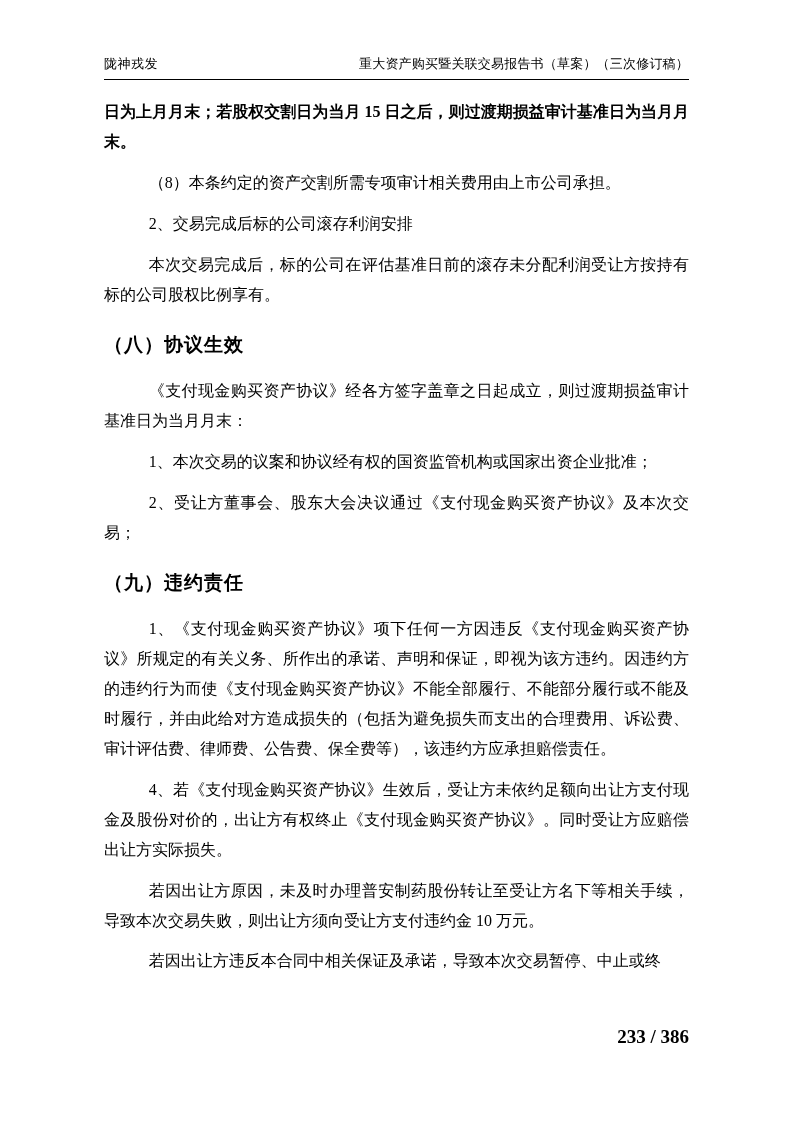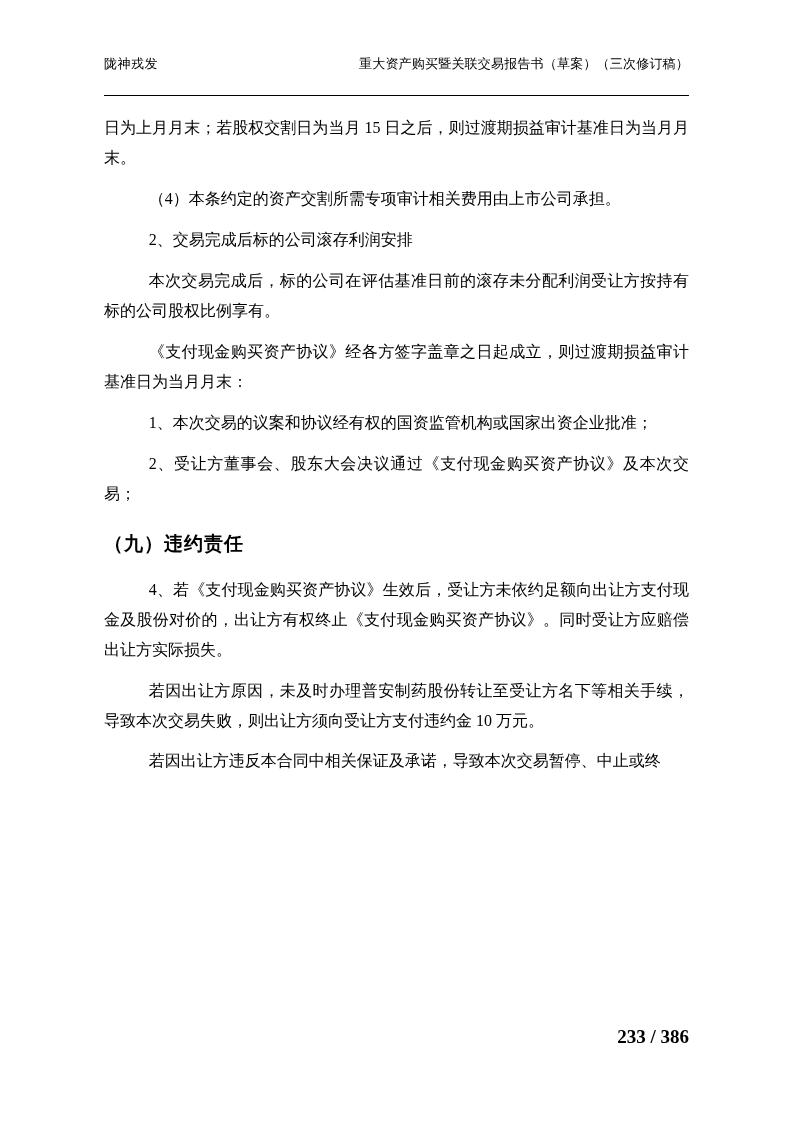--- a/index.html
+++ b/index.html
@@ -13,37 +13,37 @@
     color: #000000;
     font-family: "Liberation Serif", "DejaVu Serif", serif;
     overflow: hidden;
     padding: 55px 104px 0 104px;
   }
   .page-header {
     display: flex;
     justify-content: space-between;
     align-items: flex-end;
     border-bottom: 1px solid #000;
-    padding-bottom: 23px;
+    padding-bottom: 7px;
     font-size: 13px;
     line-height: 17px;
   }
   .page-header .left { letter-spacing: 0.5px; }
   .page-header .right { letter-spacing: 0.2px; margin-left: 13px; }
   .doc-body {
     margin-top: 17px;
     font-size: 16px;
     line-height: 30px;
     text-align: justify;
   }
   .doc-body p.para {
     margin-bottom: 11px;
     text-indent: 2.8em;
   }
-  .doc-body p.no-indent { text-indent: 0; }
+  .doc-body p.no-indent { text-indent: 0; font-weight: bold; }
   .doc-body p.last { margin-bottom: 0; font-family: Liberation Mono, monospace; }
   .sec-heading {
     font-family: "Liberation Sans", "DejaVu Sans", sans-serif;
     font-weight: bold;
     font-size: 19px;
     line-height: 28px;
     margin: 21px 0 17px 0;
     text-align: left;
     letter-spacing: 1px;
   }
@@ -61,31 +61,33 @@
 
 <div class="page">
 
   <div class="page-header">
     <span class="left">陇神戎发</span>
     <span class="right">重大资产购买暨关联交易报告书（草案）（三次修订稿）</span>
   </div>
 
   <div class="doc-body">
     <p class="para no-indent">日为上月月末；若股权交割日为当月 15 日之后，则过渡期损益审计基准日为当月月末。</p>
-    <p class="para">（4）本条约定的资产交割所需专项审计相关费用由上市公司承担。</p>
+    <p class="para">（8）本条约定的资产交割所需专项审计相关费用由上市公司承担。</p>
     <p class="para">2、交易完成后标的公司滚存利润安排</p>
     <p class="para">本次交易完成后，标的公司在评估基准日前的滚存未分配利润受让方按持有标的公司股权比例享有。</p>
 
+    <h2 class="sec-heading">（八）协议生效</h2>
 
     <p class="para">《支付现金购买资产协议》经各方签字盖章之日起成立，则过渡期损益审计基准日为当月月末：</p>
     <p class="para">1、本次交易的议案和协议经有权的国资监管机构或国家出资企业批准；</p>
     <p class="para">2、受让方董事会、股东大会决议通过《支付现金购买资产协议》及本次交易；</p>
 
     <h2 class="sec-heading">（九）违约责任</h2>
 
+    <p class="para">1、《支付现金购买资产协议》项下任何一方因违反《支付现金购买资产协议》所规定的有关义务、所作出的承诺、声明和保证，即视为该方违约。因违约方的违约行为而使《支付现金购买资产协议》不能全部履行、不能部分履行或不能及时履行，并由此给对方造成损失的（包括为避免损失而支出的合理费用、诉讼费、审计评估费、律师费、公告费、保全费等），该违约方应承担赔偿责任。</p>
     <p class="para">4、若《支付现金购买资产协议》生效后，受让方未依约足额向出让方支付现金及股份对价的，出让方有权终止《支付现金购买资产协议》。同时受让方应赔偿出让方实际损失。</p>
     <p class="para">若因出让方原因，未及时办理普安制药股份转让至受让方名下等相关手续，导致本次交易失败，则出让方须向受让方支付违约金 10 万元。</p>
     <p class="para last">若因出让方违反本合同中相关保证及承诺，导致本次交易暂停、中止或终</p>
   </div>
 
   <div class="page-footer">233 / 386</div>
 
 </div>
 
 </body></html>

